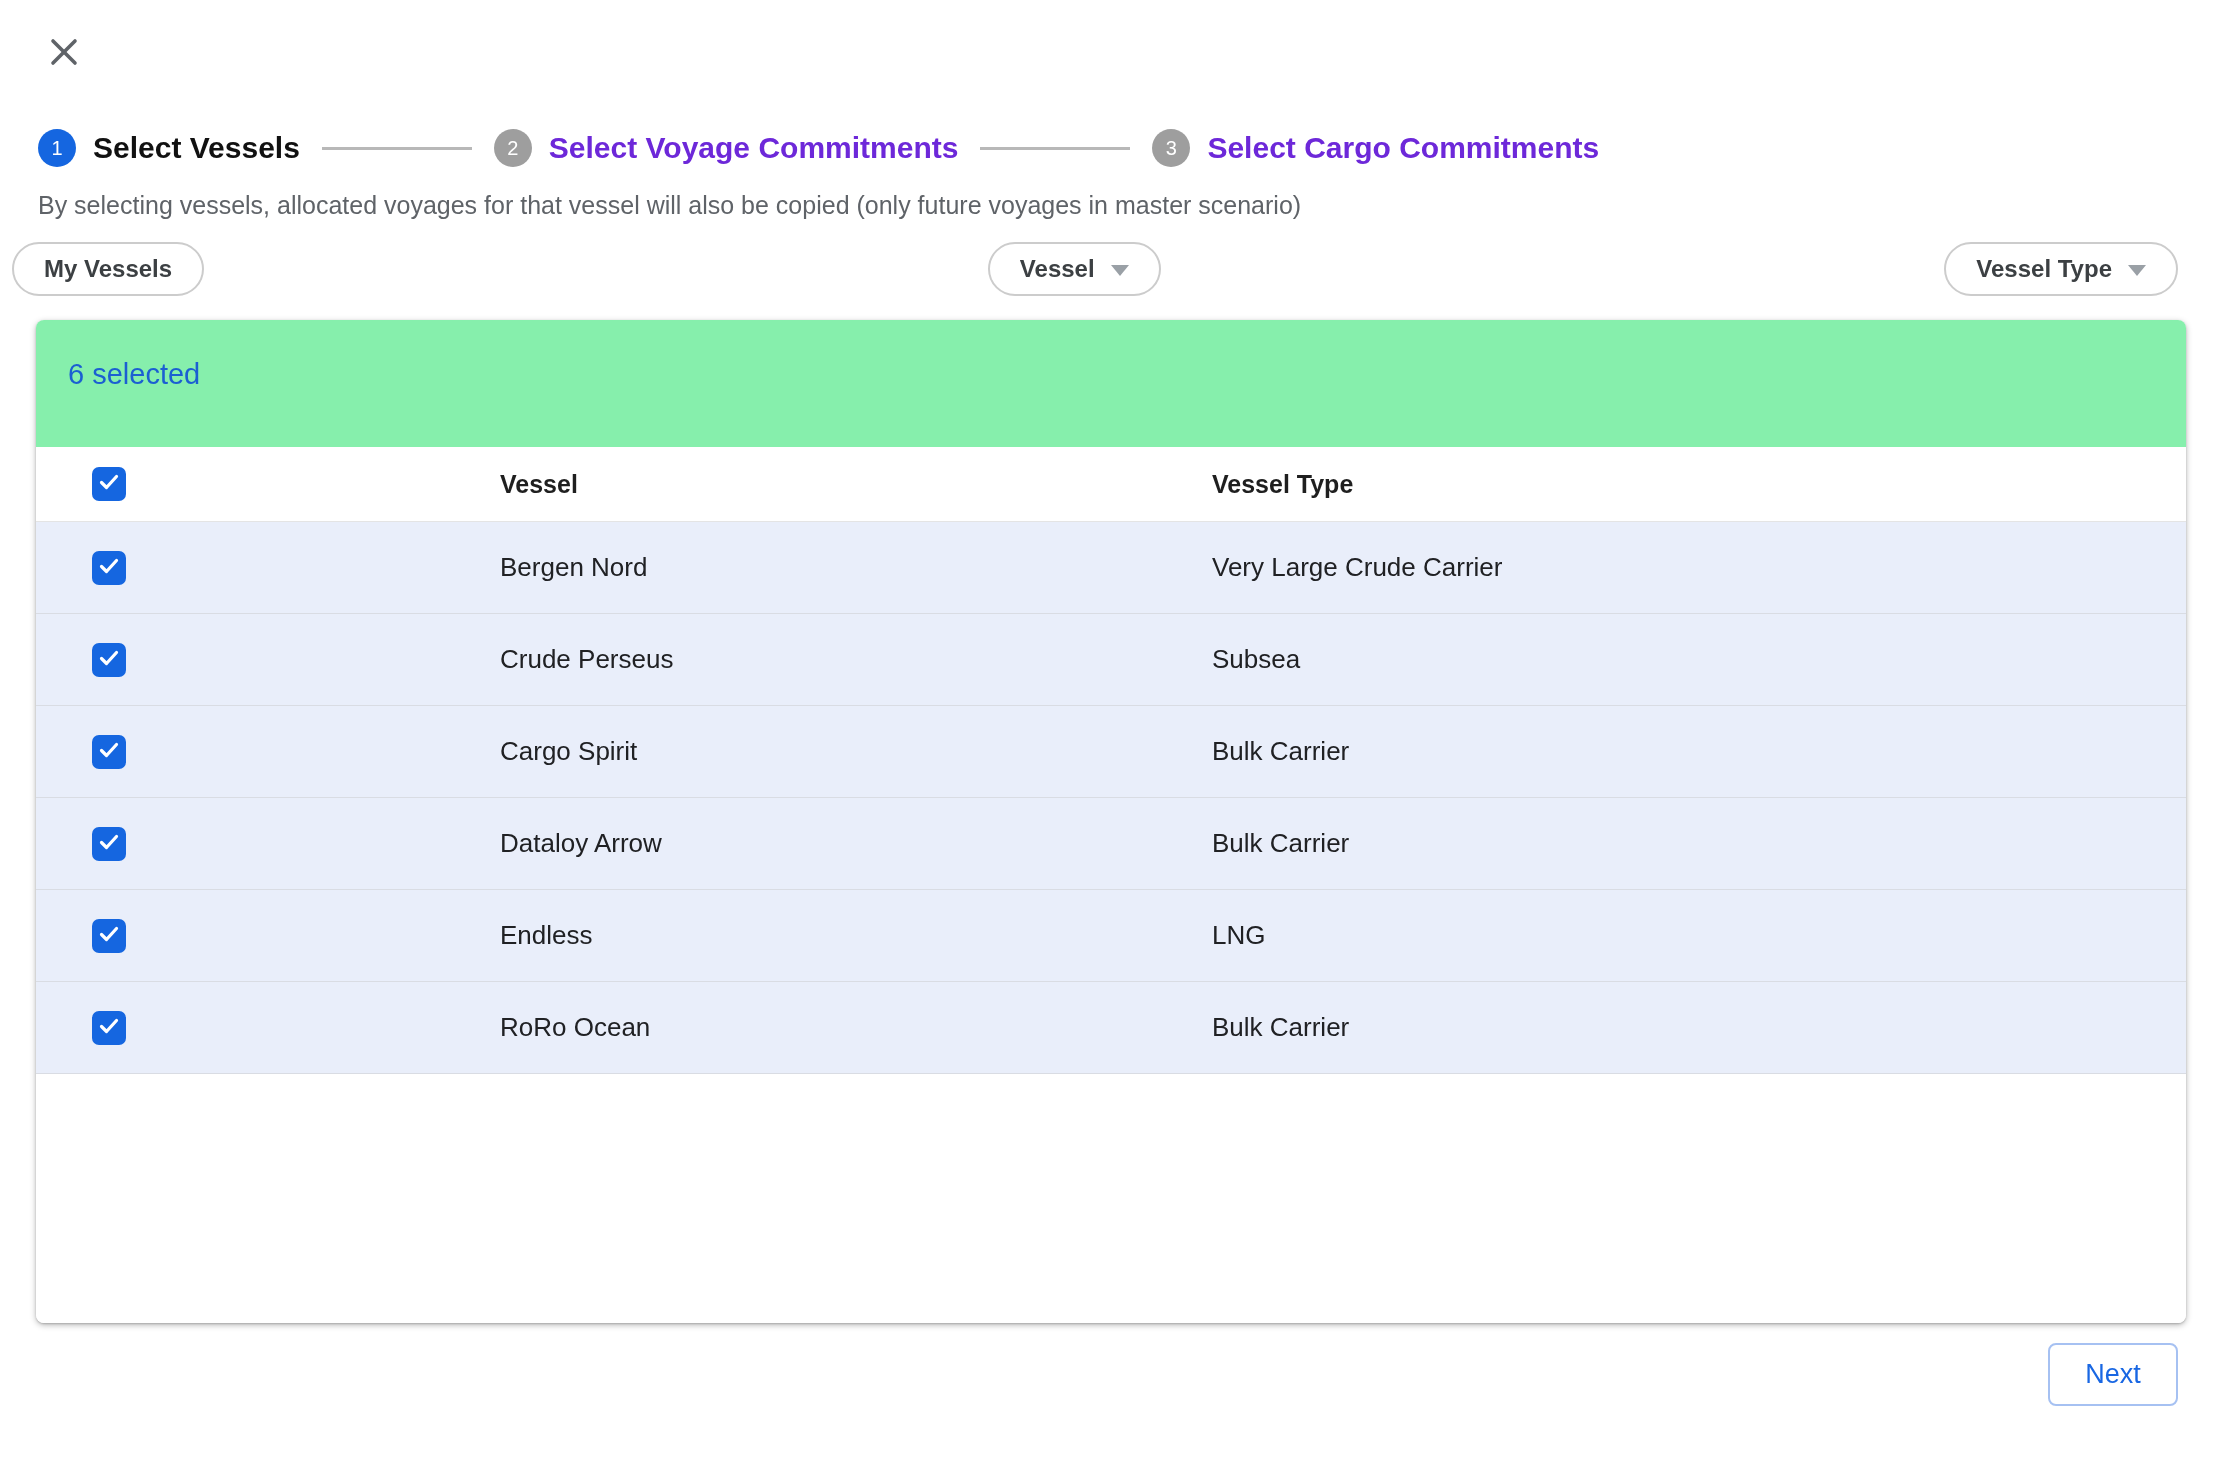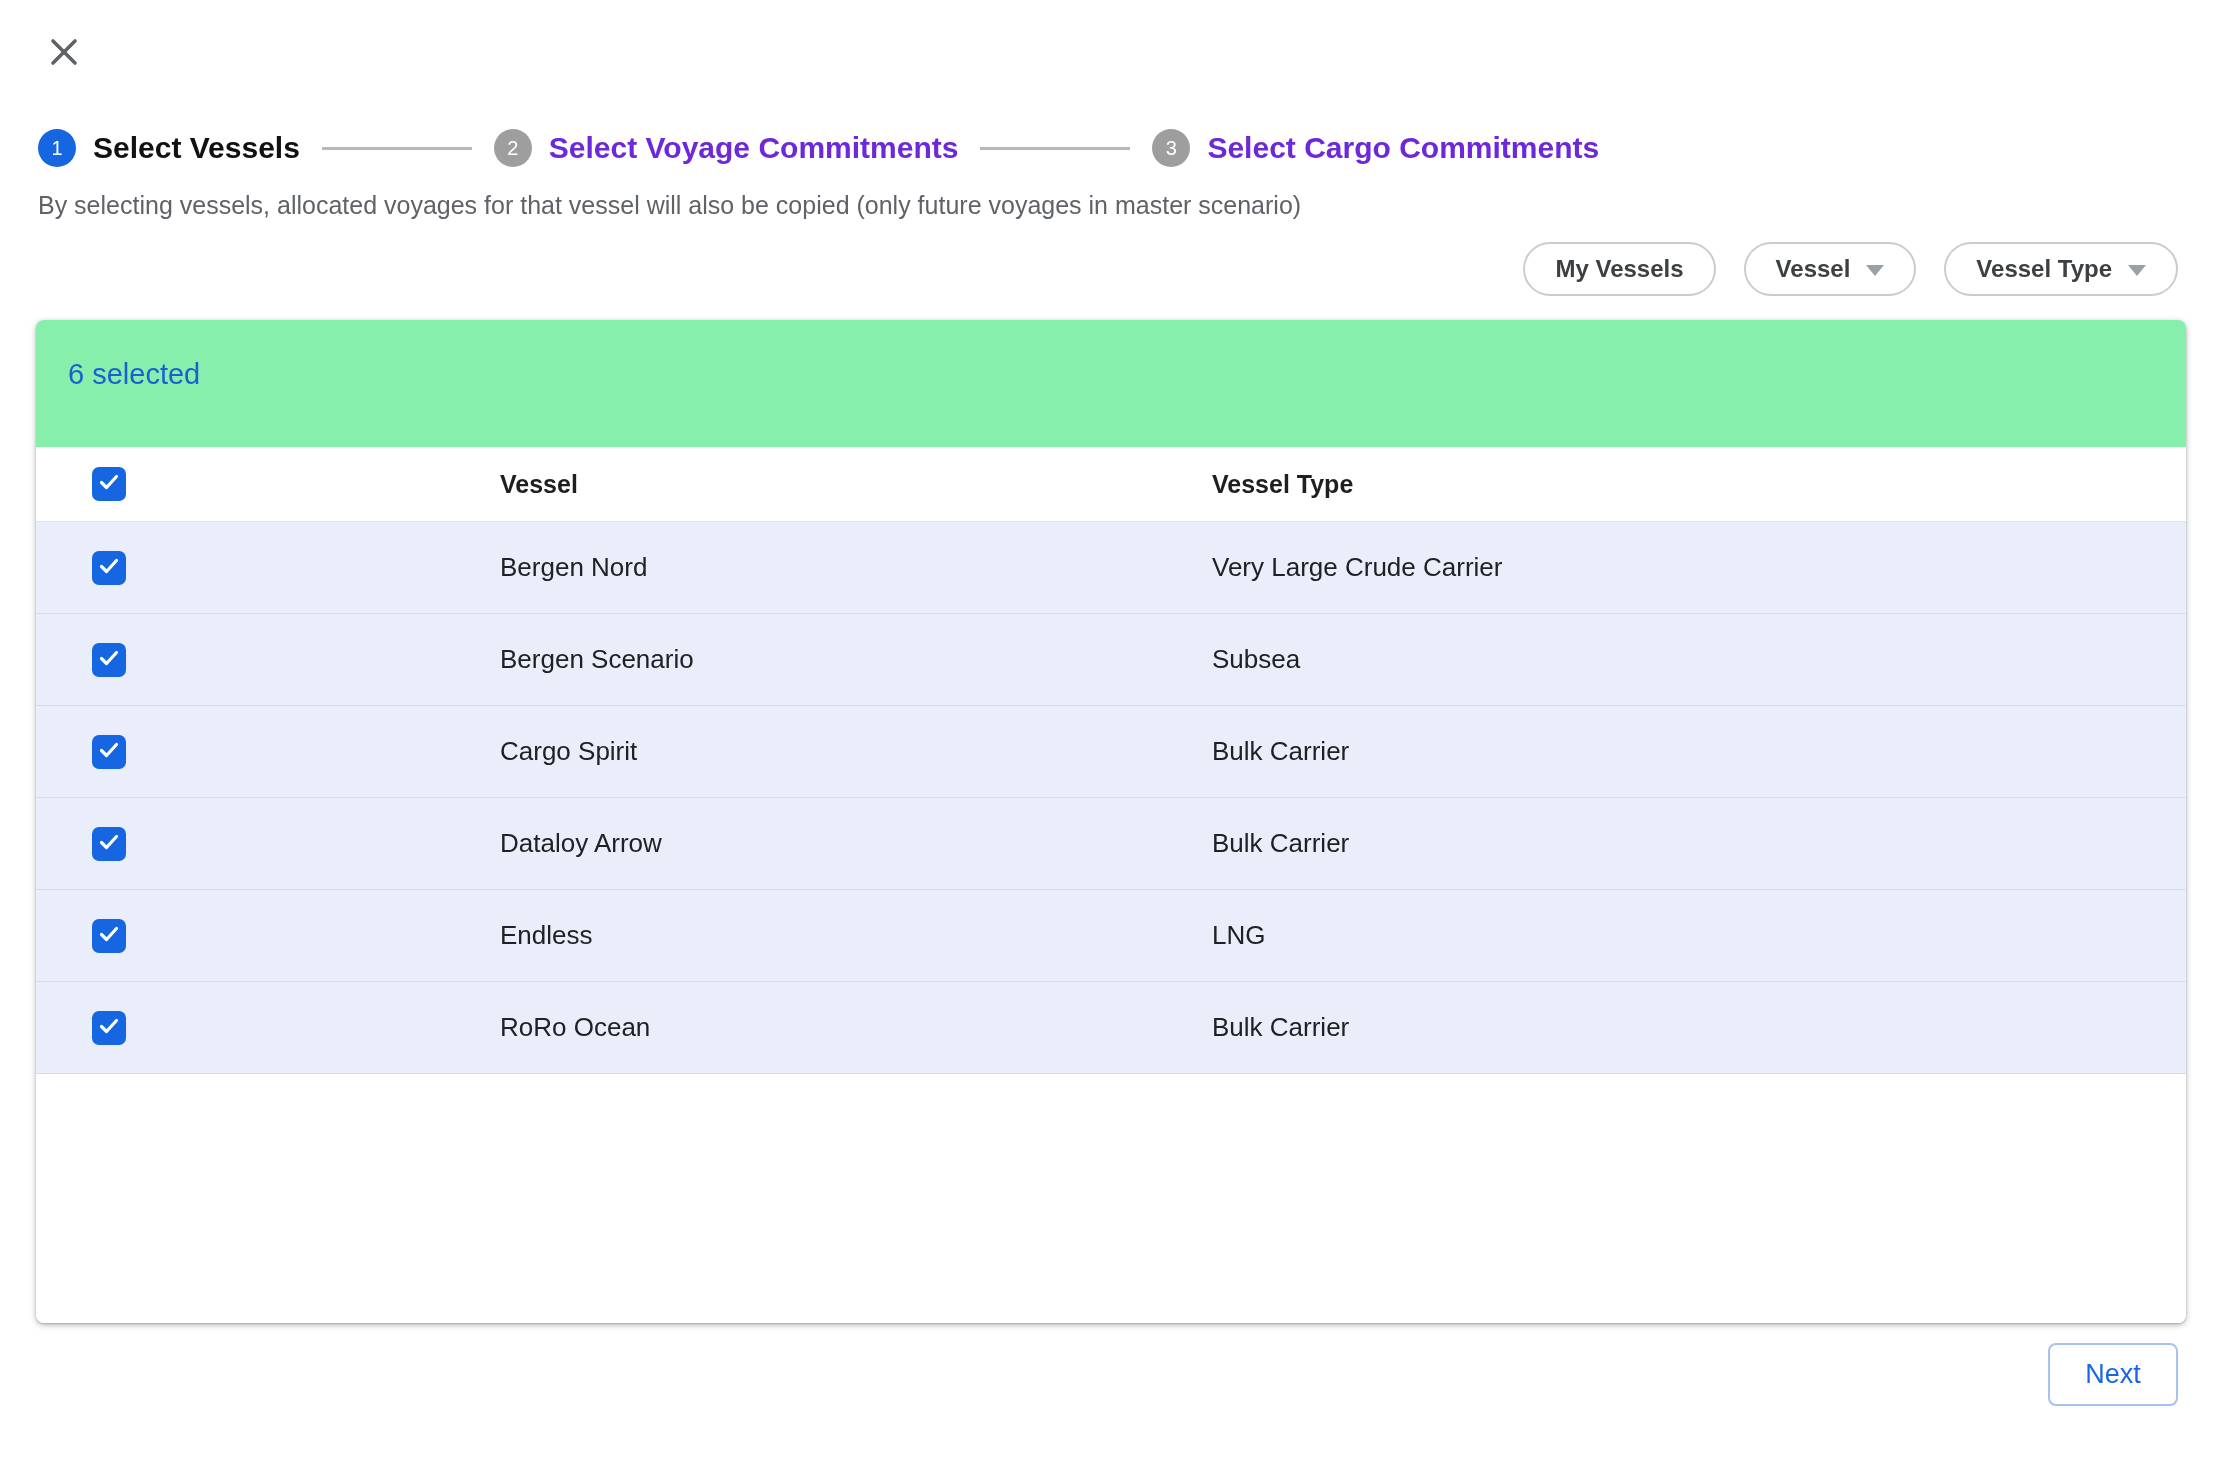--- a/index.html
+++ b/index.html
@@ -85,24 +85,24 @@
   
   .helper {
     margin: 24px 0 0 38px;
     font-size: 25px;
     color: #5f6368;
   }
 
   
   .filters {
     display: flex;
-    justify-content: flex-end;
+    justify-content: space-between;
     align-items: center;
     gap: 28px;
-    margin: 22px 42px 0 4px;
+    margin: 22px 42px 0 12px;
   }
   .chip {
     height: 54px;
     padding: 0 30px;
     background: #ffffff;
     border: 2px solid #cccccc;
     border-radius: 28px;
     font-family: inherit;
     font-size: 24px;
     font-weight: 600;
@@ -284,21 +284,21 @@
   <div class="t-row t-body-row">
     <div class="cell-check">
       <span class="checkbox">
         <span>
           <svg width="24" height="24" viewBox="0 0 24 24">
               <path d="M4.5 12.5 L9.5 17.5 L19.5 6.5" stroke="#ffffff" stroke-width="3.2" fill="none" stroke-linecap="round" stroke-linejoin="round"></path>
             </svg>
         </span>
       </span>
     </div>
-    <div class="td">Bergen Scenario</div>
+    <div class="td">Crude Perseus</div>
     <div class="td">Subsea</div>
   </div>
 
   <div class="t-row t-body-row">
     <div class="cell-check">
       <span class="checkbox">
         <span>
           <svg width="24" height="24" viewBox="0 0 24 24">
               <path d="M4.5 12.5 L9.5 17.5 L19.5 6.5" stroke="#ffffff" stroke-width="3.2" fill="none" stroke-linecap="round" stroke-linejoin="round"></path>
             </svg>

